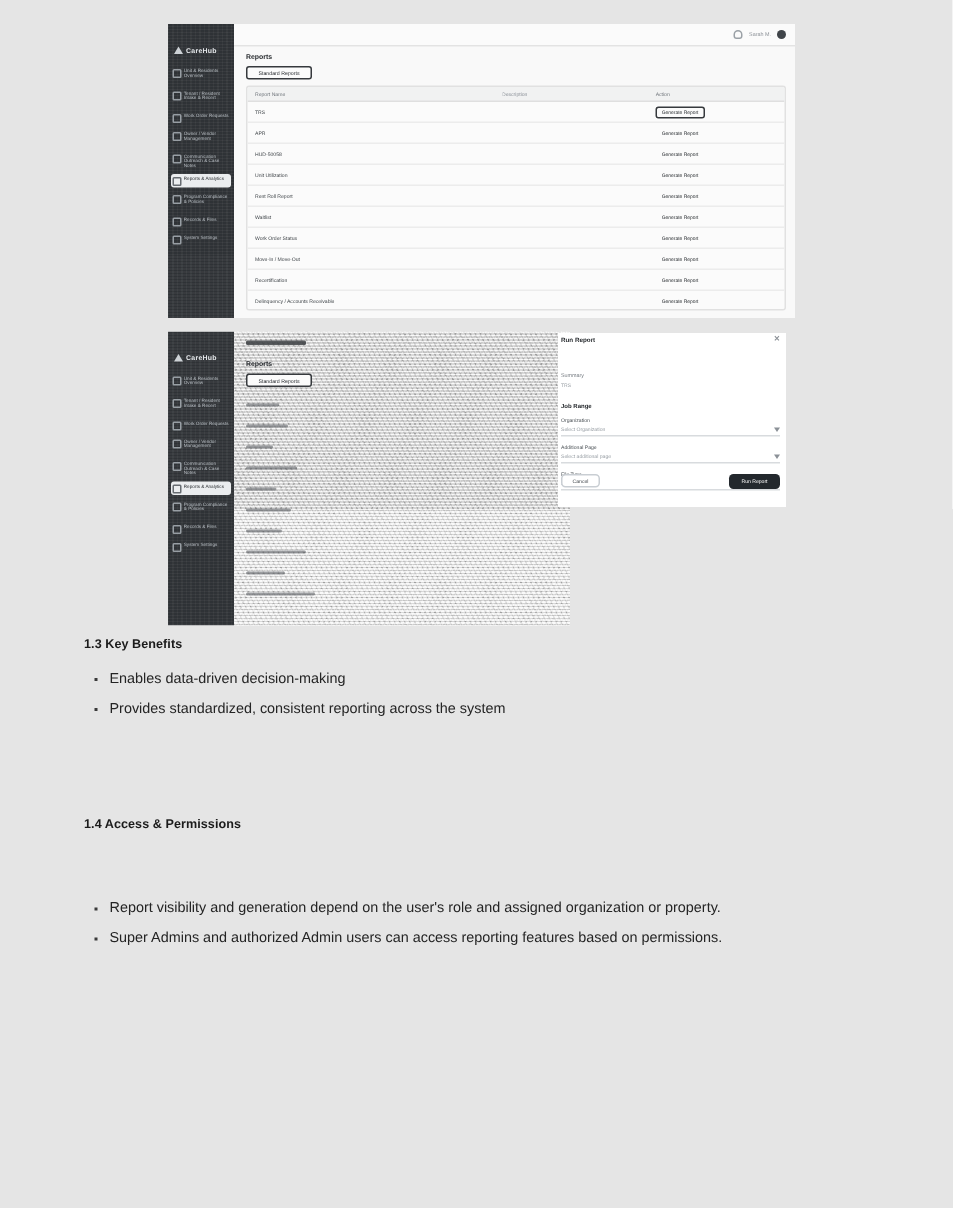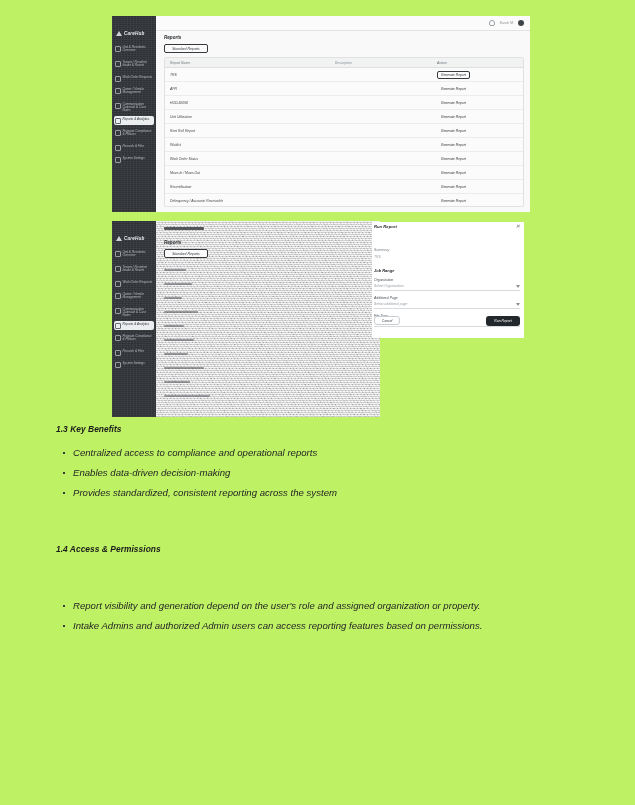--- a/index.html
+++ b/index.html
@@ -12,22 +12,21 @@
     height: 805px;
     position: relative;
     font-family: "Liberation Sans", sans-serif;
     color: #1a1a1a;
     overflow: hidden;
   }
 
   .page {
     position: absolute;
     inset: 0;
-    background: #bef264;
-    font-style: italic;
+    background: #e5e5e5;
   }
 
   
   .shot {
     position: absolute;
     background: #ffffff;
     overflow: hidden;
     
     filter: blur(0.28px) contrast(0.93) brightness(1.02);
   }
@@ -540,24 +539,23 @@
           <span class="caret"></span>
         </div>
       </div>
 
     <div class="btn-ghost" style="position:absolute; left:2px; top:94px; width:26px; height:9px; font-size:3.4px;">Cancel</div>
     <div class="btn-dark" style="position:absolute; right:4px; top:94px; width:34px; height:10px; font-size:3.4px;">Run Report</div>
   </div>
 
   <div class="doc-h" style="left:56px; top:424px;">1.3 Key Benefits</div>
   <ul class="doc-list" id="list-0" style="top:443px;">
-      <li>Centralized access to compliance and operational reports</li>
       <li>Enables data-driven decision-making</li>
       <li>Provides standardized, consistent reporting across the system</li>
     </ul>
 
   <div class="doc-h" style="left:56px; top:544px;">1.4 Access &amp; Permissions</div>
   <ul class="doc-list tight" id="list-1" style="top:596px;">
       <li>Report visibility and generation depend on the user's role and assigned organization or property.</li>
-      <li>Intake Admins and authorized Admin users can access reporting features based on permissions.</li>
+      <li>Super Admins and authorized Admin users can access reporting features based on permissions.</li>
     </ul>
 
 </div>
 
 </body></html>

